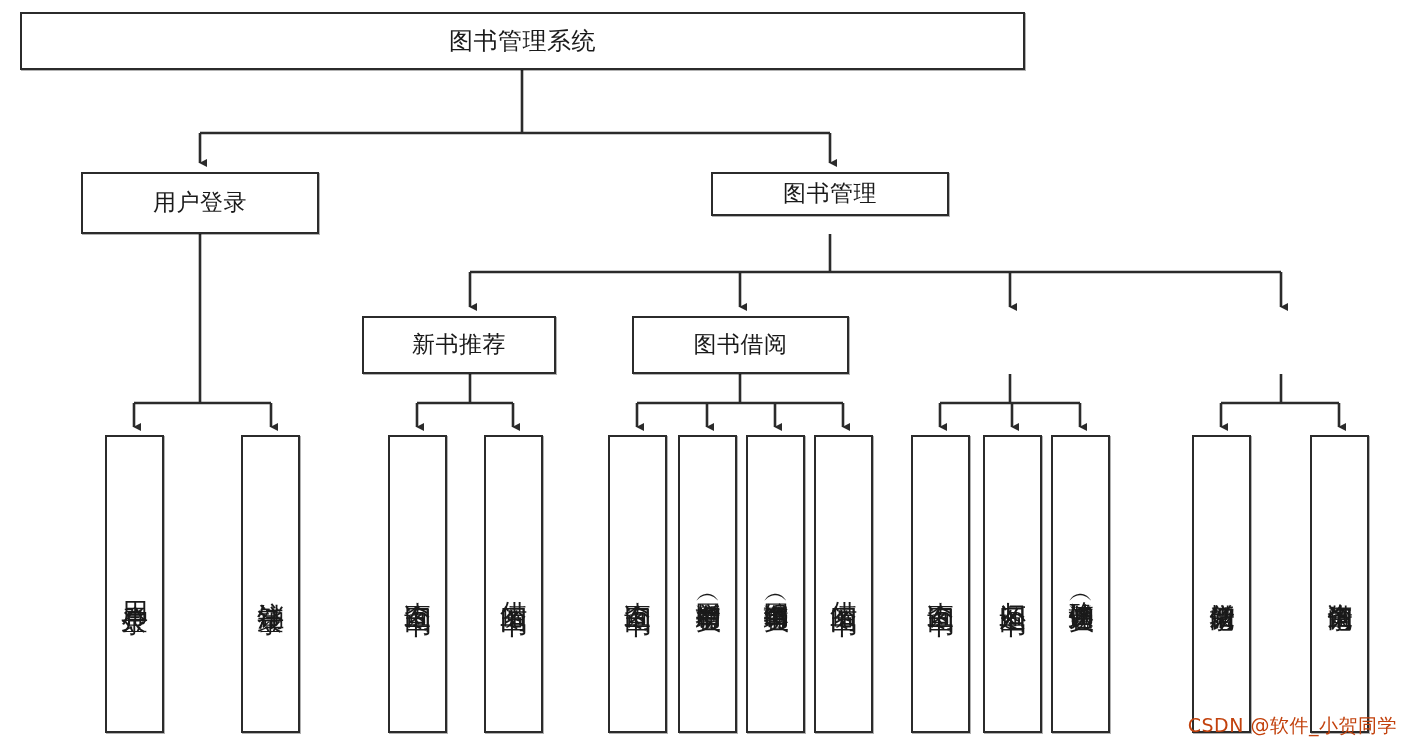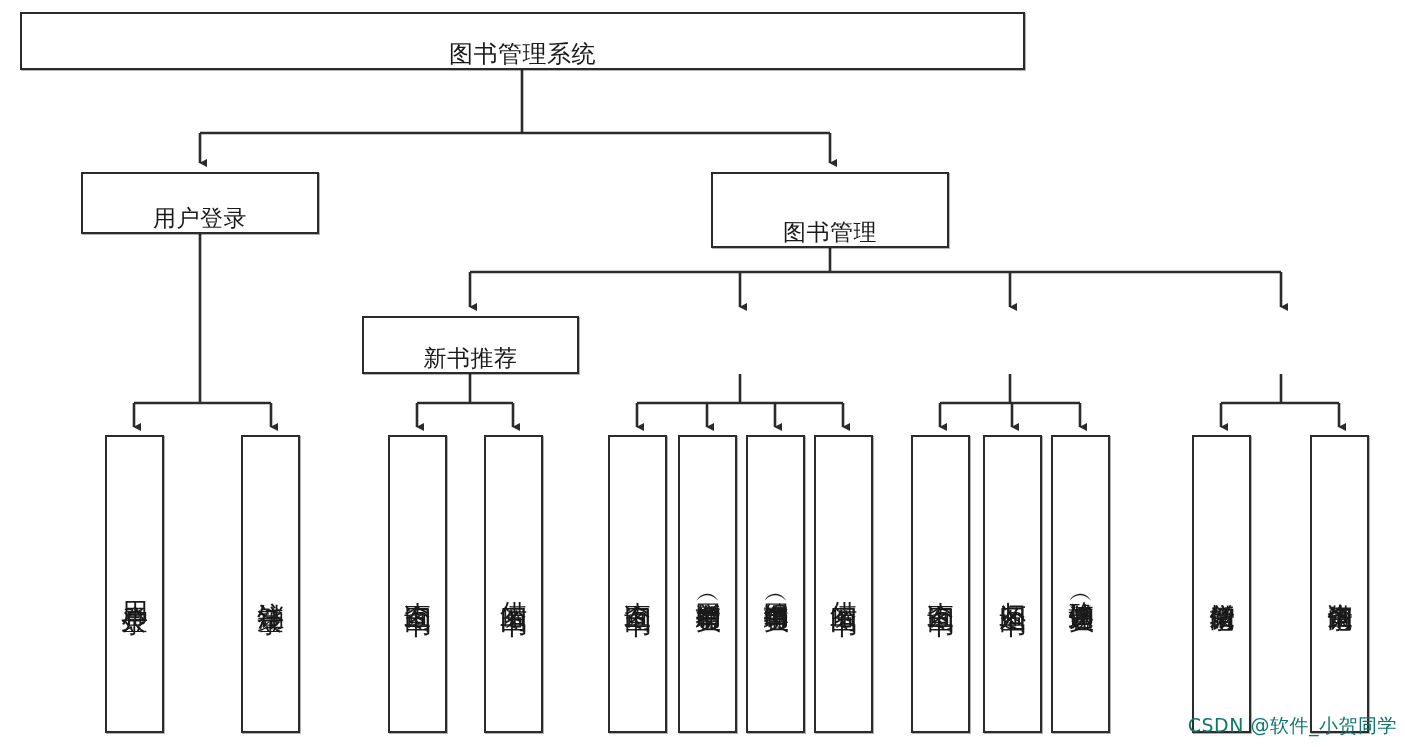--- a/index.html
+++ b/index.html
@@ -24,21 +24,21 @@
     width: 1405px;
     height: 747px;
     pointer-events: none;
   }
   .node {
     position: absolute;
     box-sizing: border-box;
     background: #ffffff;
     border: 2px solid #2b2b2b;
     display: flex;
-    align-items: flex-end;
+    align-items: center;
     justify-content: center;
     box-shadow: 1px 1px 0 rgba(0,0,0,0.30);
   }
   .node .label {
     color: #1a1a1a;
     text-align: center;
     line-height: 1.18;
     white-space: nowrap;
   }
   .node.horiz .label {
@@ -63,21 +63,21 @@
   }
   .node.vert.narrow .label {
     font-size: 25px;
     letter-spacing: 1px;
   }
   #watermark {
     position: absolute;
     right: 8px;
     bottom: 8px;
     font-size: 19px;
-    color: #0f766e;
+    color: #c2410c;
     letter-spacing: 0.5px;
     white-space: nowrap;
     user-select: none;
   }
 </style>
 </head>
 <body>
 
 <div id="diagram-root">
 
@@ -131,26 +131,29 @@
     </g>
   </svg>
 
   <div class="node root horiz" style="left:20px; top:12px; width:1005px; height:58px;">
     <span class="label">图书管理系统</span>
   </div>
 
   <div class="node horiz" style="left:81px; top:172px; width:238px; height:62px;">
     <span class="label">用户登录</span>
   </div>
-  <div class="node horiz" style="left:711px; top:172px; width:238px; height:76px;">
+  <div class="node horiz" style="left:711px; top:172px; width:238px; height:44px;">
     <span class="label">图书管理</span>
   </div>
 
-  <div class="node horiz" style="left:362px; top:316px; width:217px; height:58px;">
+  <div class="node horiz" style="left:362px; top:316px; width:194px; height:58px;">
     <span class="label">新书推荐</span>
+  </div>
+  <div class="node horiz" style="left:632px; top:316px; width:217px; height:58px;">
+    <span class="label">图书借阅</span>
   </div>
 
   <div class="node vert" style="left:105px; top:435px; width:59px; height:298px;">
     <span class="label">用户登录</span>
   </div>
   <div class="node vert" style="left:241px; top:435px; width:59px; height:298px;">
     <span class="label">注销登录</span>
   </div>
 
   <div class="node vert" style="left:388px; top:435px; width:59px; height:298px;">

